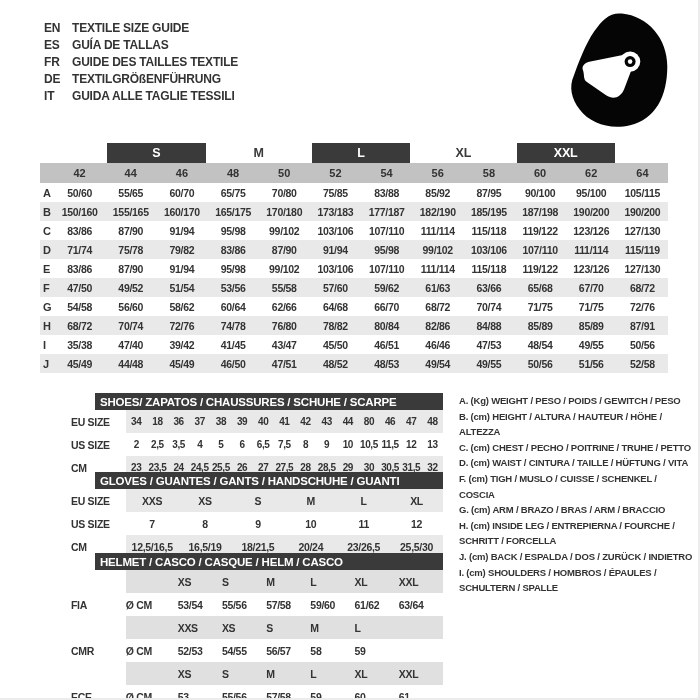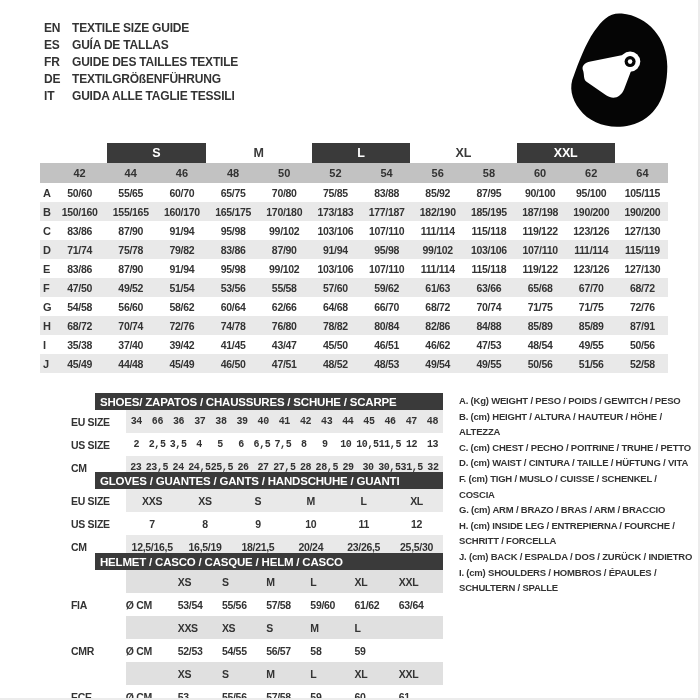--- a/index.html
+++ b/index.html
@@ -36,21 +36,21 @@
   .mt-data .cell{text-align:center;white-space:nowrap;}
   
   .section{position:absolute;left:35px;width:408px;}
   .sec-row{display:flex;height:17px;align-items:stretch;}
   .sec-row.h16{height:23px;padding-left:36px;}
   .sec-label{width:60px;display:flex;align-items:center;font-size:10.5px;letter-spacing:-0.3px;}
   .sec-cells{width:348px;display:grid;align-items:center;height:100%;}
   .bar{width:348px;background:#3a3a3a;color:#fff;display:flex;align-items:center;
     font-size:11.5px;letter-spacing:-0.2px;padding-left:5px;box-sizing:border-box;height:17px;}
   .cells-15{grid-template-columns:repeat(15,1fr);font-size:10px;letter-spacing:-0.4px;}
-  .cells-15 .cell{text-align:center;white-space:nowrap;font-family:Liberation Mono, monospace;}
+  .cells-15 .cell{text-align:center;white-space:nowrap;}
   .cells-6{grid-template-columns:repeat(6,1fr);font-size:10.5px;letter-spacing:-0.3px;}
   .cells-6 .cell{text-align:center;white-space:nowrap;}
   .cells-helm{grid-template-columns:52px repeat(6,1fr);font-size:10.5px;letter-spacing:-0.3px;}
   .cells-helm .cell{text-align:left;white-space:nowrap;}
   .rowbg-stripe{background:#e9e9e9;}
   .rowbg-size{background:#e0e0e0;}
   
   .legend{position:absolute;left:459px;top:393px;width:234px;
     font-size:9.5px;line-height:15.6px;letter-spacing:-0.2px;}
   .legend-item{white-space:normal;}
@@ -234,27 +234,27 @@
         <div class="cell">80/84</div>
         <div class="cell">82/86</div>
         <div class="cell">84/88</div>
         <div class="cell">85/89</div>
         <div class="cell">85/89</div>
         <div class="cell">87/91</div>
       </div>
       <div class="mt-row mt-data">
         <div class="letter">I</div>
         <div class="cell">35/38</div>
-        <div class="cell">37/40</div>
+        <div class="cell">47/40</div>
         <div class="cell">39/42</div>
         <div class="cell">41/45</div>
         <div class="cell">43/47</div>
         <div class="cell">45/50</div>
         <div class="cell">46/51</div>
-        <div class="cell">46/62</div>
+        <div class="cell">46/46</div>
         <div class="cell">47/53</div>
         <div class="cell">48/54</div>
         <div class="cell">49/55</div>
         <div class="cell">50/56</div>
       </div>
       <div class="mt-row mt-data stripe">
         <div class="letter">J</div>
         <div class="cell">45/49</div>
         <div class="cell">44/48</div>
         <div class="cell">45/49</div>
@@ -273,31 +273,31 @@
   <div class="section" style="top:393px">
     <div class="sec-row">
       <div class="sec-label"></div>
       <div class="bar">SHOES/ ZAPATOS / CHAUSSURES / SCHUHE / SCARPE</div>
     </div>
     <div>
         <div class="sec-row h16">
           <div class="sec-label">EU SIZE</div>
           <div class="sec-cells cells-15 rowbg-stripe">
             <div class="cell">34</div>
-            <div class="cell">66</div>
+            <div class="cell">18</div>
             <div class="cell">36</div>
             <div class="cell">37</div>
             <div class="cell">38</div>
             <div class="cell">39</div>
             <div class="cell">40</div>
             <div class="cell">41</div>
             <div class="cell">42</div>
             <div class="cell">43</div>
             <div class="cell">44</div>
-            <div class="cell">45</div>
+            <div class="cell">80</div>
             <div class="cell">46</div>
             <div class="cell">47</div>
             <div class="cell">48</div>
           </div>
         </div>
         <div class="sec-row h16">
           <div class="sec-label">US SIZE</div>
           <div class="sec-cells cells-15 ">
             <div class="cell">2</div>
             <div class="cell">2,5</div>

